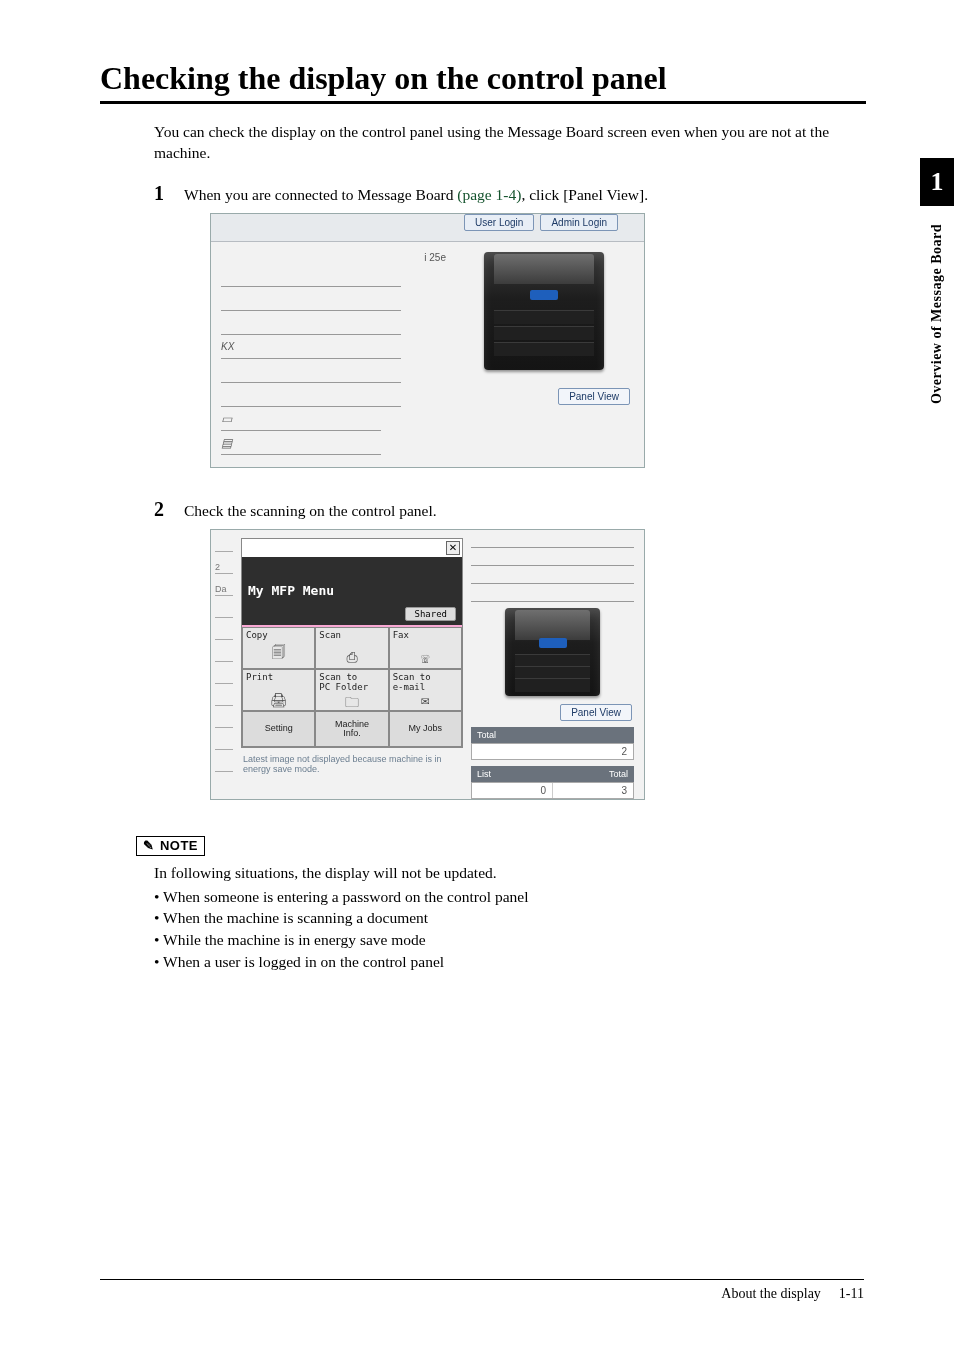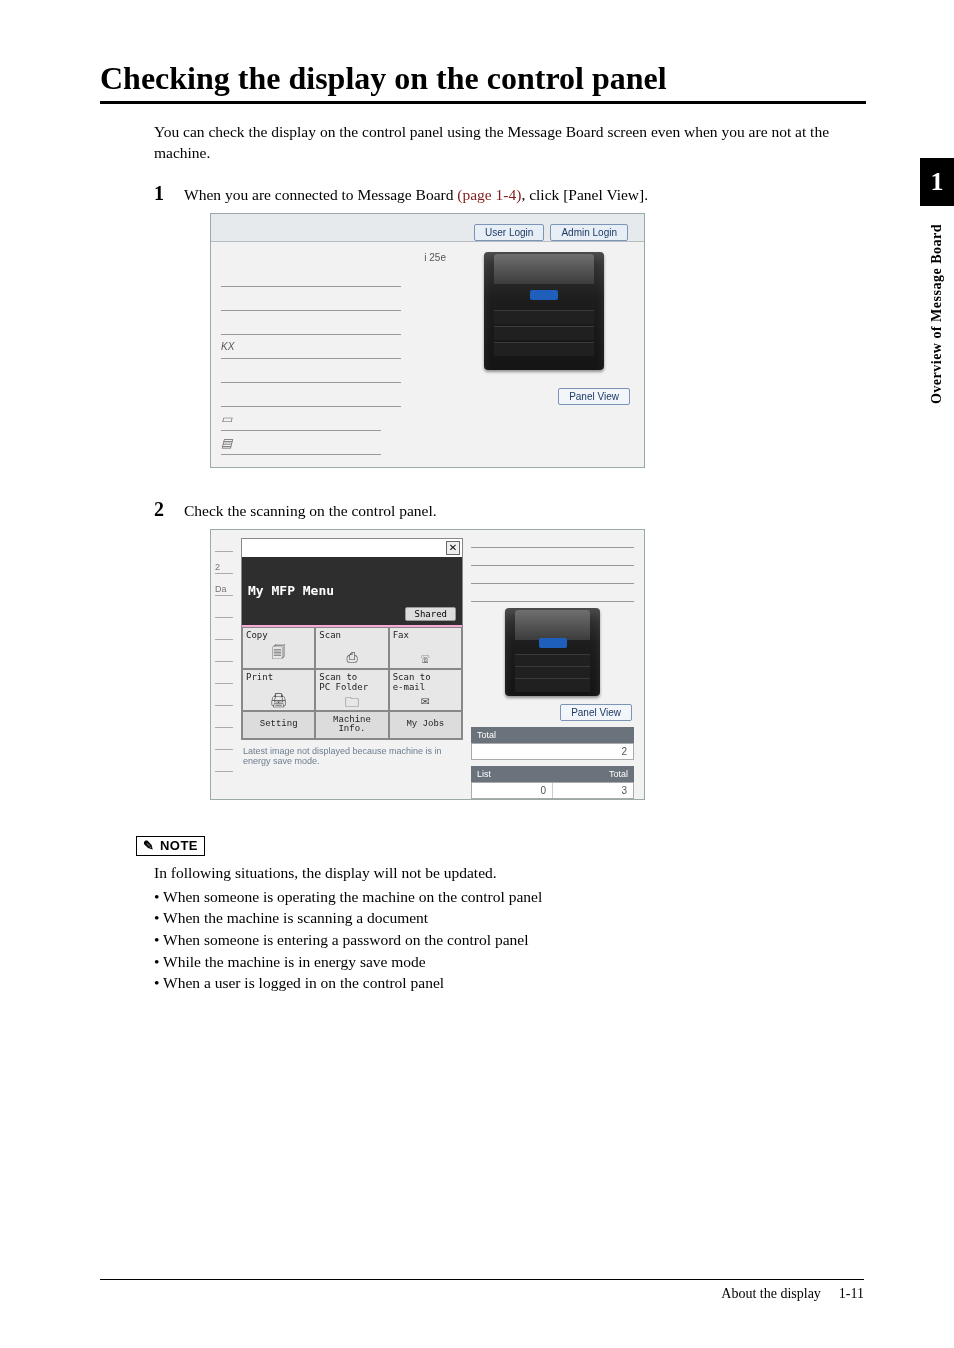--- a/index.html
+++ b/index.html
@@ -76,43 +76,43 @@
     font-family: Georgia, serif;
     font-weight: bold;
     font-size: 20px;
     width: 18px;
     flex-shrink: 0;
   }
   .steptext {
     font-family: "Century Schoolbook", Georgia, serif;
     font-size: 15.5px;
   }
-  .xref { color: #7f1d1d; }
+  .xref { color: #14532d; }
 
   
   .shot-wrap {
     margin-left: 110px;
     margin-top: 6px;
     margin-bottom: 30px;
   }
   .shot1 {
     width: 435px;
     background: #f2f2f2;
     border: 1px solid #9aa;
     font-family: Arial, sans-serif;
     font-size: 10px;
     color: #444;
   }
   .shot1-top {
     background: #e7eaed;
     height: 28px;
     display: flex;
     justify-content: flex-end;
-    align-items: flex-end;
-    padding-right: 16px;
+    align-items: flex-start;
+    padding-right: 26px;
     gap: 6px;
     border-bottom: 1px solid #b7bcc2;
   }
   .app-btn {
     border: 1px solid #7c95b6;
     background: #e8eef6;
     color: #1d3a66;
     font-size: 10px;
     padding: 2px 10px;
     border-radius: 2px;
@@ -240,22 +240,22 @@
     font-family:"Lucida Console",monospace; font-size:9px;
     color:#222; padding:2px 3px;
     display:flex; flex-direction:column; justify-content:space-between;
     background:#e7e7e7;
   }
   .tile .gly{ font-size:14px; text-align:center; color:#444;}
   .btn-row{
     display:grid; grid-template-columns:repeat(3,1fr);
   }
   .pbtn{
-    border:1px solid #888; height:28px;
-    font-family:Liberation Mono, monospace; font-size:9px;
+    border:1px solid #888; height:36px;
+    font-family:Liberation Sans, sans-serif; font-size:9px;
     color:#222; background:#dcdcdc;
     display:flex; align-items:center; justify-content:center;
     text-align:center; line-height:1;
   }
   .panel-msg{
     font-size:9px; color:#6b7e90; padding:6px 2px 2px;
   }
   .right-col{
     flex:1; display:flex; flex-direction:column; align-items:center;
     padding-top:4px;
@@ -477,23 +477,22 @@
   </div>
 
   
   <div class="note-box">
     <span class="note-icon">✎</span>
     <span class="note-label">NOTE</span>
   </div>
   <div class="note-body">
     <div>In following situations, the display will not be updated.</div>
     <ul>
-      <li>When someone is operating the machine on the control panel</li>
+      <li>When someone is entering a password on the control panel</li>
       <li>When the machine is scanning a document</li>
-      <li>When someone is entering a password on the control panel</li>
       <li>While the machine is in energy save mode</li>
       <li>When a user is logged in on the control panel</li>
     </ul>
   </div>
 </div>
 
 <div class="footer">
   <span>About the display</span>
   <span>1-11</span>
 </div>

